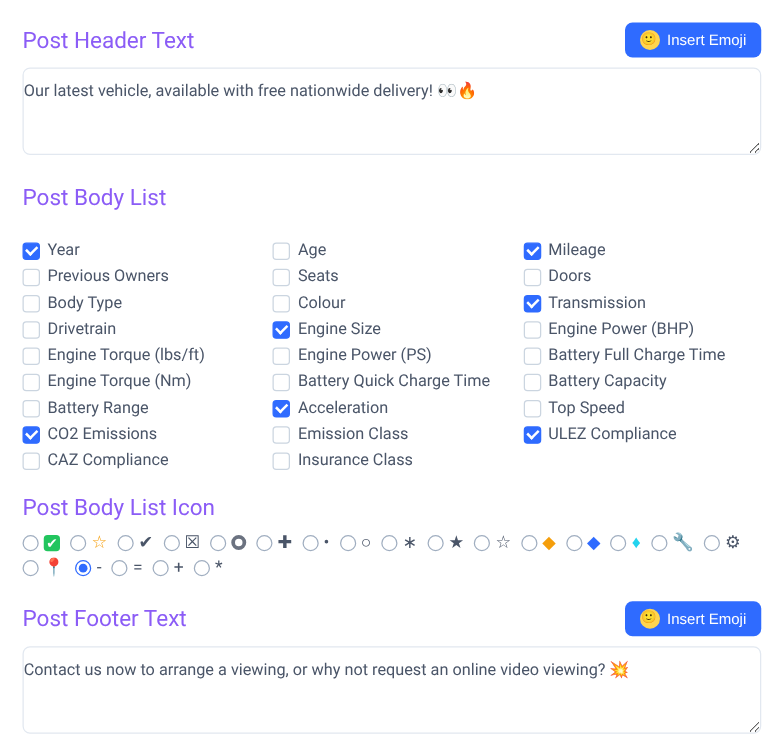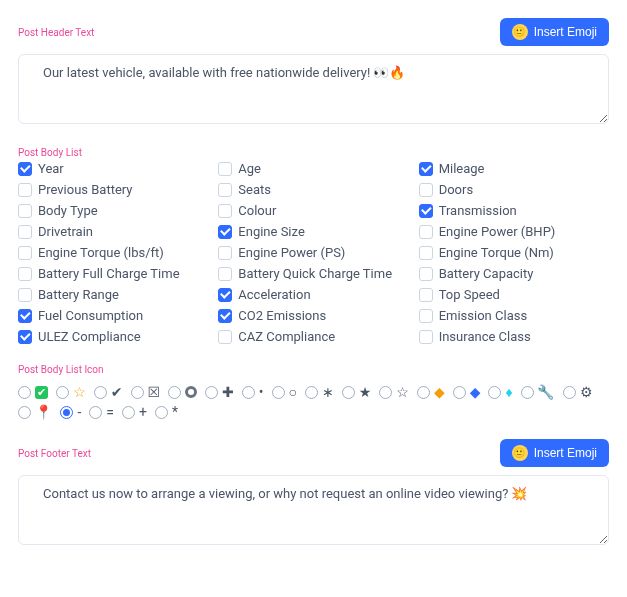--- a/index.html
+++ b/index.html
@@ -12,22 +12,22 @@
     width: 627px;
   }
   .section { margin-bottom: 20px; }
   .section-header {
     display: flex;
     justify-content: space-between;
     align-items: center;
     margin-bottom: 8px;
   }
   .section-title {
-    font-size: 10px;
-    color: #ec4899;
+    font-size: 18px;
+    color: #8b5cf6;
     font-weight: 400;
   }
   .emoji-btn {
     background: #2f6bff;
     color: #fff;
     border: none;
     border-radius: 6px;
     padding: 6px 12px;
     font-size: 12px;
     font-weight: 500;
@@ -40,21 +40,21 @@
     width: 16px; height: 16px; border-radius: 50%;
     background: #ffd54f;
     display: inline-flex; align-items: center; justify-content: center;
     font-size: 10px; line-height: 1;
   }
   textarea {
     width: 100%;
     min-height: 70px;
     border: 1px solid #e2e8f0;
     border-radius: 6px;
-    padding: 10px 24px;
+    padding: 10px 0;
     font-family: inherit;
     font-size: 13px;
     color: #4a5568;
     resize: vertical;
   }
   .checklist {
     display: grid;
     grid-template-columns: repeat(3, 1fr);
     gap: 6px 10px;
     text-align: right;
@@ -135,37 +135,37 @@
     <div class="section-title">Post Header Text</div>
     <button class="emoji-btn">
       <span class="face">🙂</span>
       <span>Insert Emoji</span>
     </button>
   </div>
   <textarea style="">Our latest vehicle, available with free nationwide delivery! 👀🔥</textarea>
 </div>
 
 <div class="section">
-  <div class="section-title" style="margin-bottom:3px;">Post Body List</div>
+  <div class="section-title" style="margin-bottom:24px;">Post Body List</div>
   <div class="checklist" id="checklist">
       <label class="check-item">
         <span class="cb checked"></span>
         <span>Year</span>
       </label>
       <label class="check-item">
         <span class="cb"></span>
         <span>Age</span>
       </label>
       <label class="check-item">
         <span class="cb checked"></span>
         <span>Mileage</span>
       </label>
       <label class="check-item">
         <span class="cb"></span>
-        <span>Previous Battery</span>
+        <span>Previous Owners</span>
       </label>
       <label class="check-item">
         <span class="cb"></span>
         <span>Seats</span>
       </label>
       <label class="check-item">
         <span class="cb"></span>
         <span>Doors</span>
       </label>
       <label class="check-item">
@@ -195,49 +195,45 @@
       <label class="check-item">
         <span class="cb"></span>
         <span>Engine Torque (lbs/ft)</span>
       </label>
       <label class="check-item">
         <span class="cb"></span>
         <span>Engine Power (PS)</span>
       </label>
       <label class="check-item">
         <span class="cb"></span>
+        <span>Battery Full Charge Time</span>
+      </label>
+      <label class="check-item">
+        <span class="cb"></span>
         <span>Engine Torque (Nm)</span>
       </label>
       <label class="check-item">
         <span class="cb"></span>
-        <span>Battery Full Charge Time</span>
-      </label>
-      <label class="check-item">
-        <span class="cb"></span>
         <span>Battery Quick Charge Time</span>
       </label>
       <label class="check-item">
         <span class="cb"></span>
         <span>Battery Capacity</span>
       </label>
       <label class="check-item">
         <span class="cb"></span>
         <span>Battery Range</span>
       </label>
       <label class="check-item">
         <span class="cb checked"></span>
         <span>Acceleration</span>
       </label>
       <label class="check-item">
         <span class="cb"></span>
         <span>Top Speed</span>
-      </label>
-      <label class="check-item">
-        <span class="cb checked"></span>
-        <span>Fuel Consumption</span>
       </label>
       <label class="check-item">
         <span class="cb checked"></span>
         <span>CO2 Emissions</span>
       </label>
       <label class="check-item">
         <span class="cb"></span>
         <span>Emission Class</span>
       </label>
       <label class="check-item">

